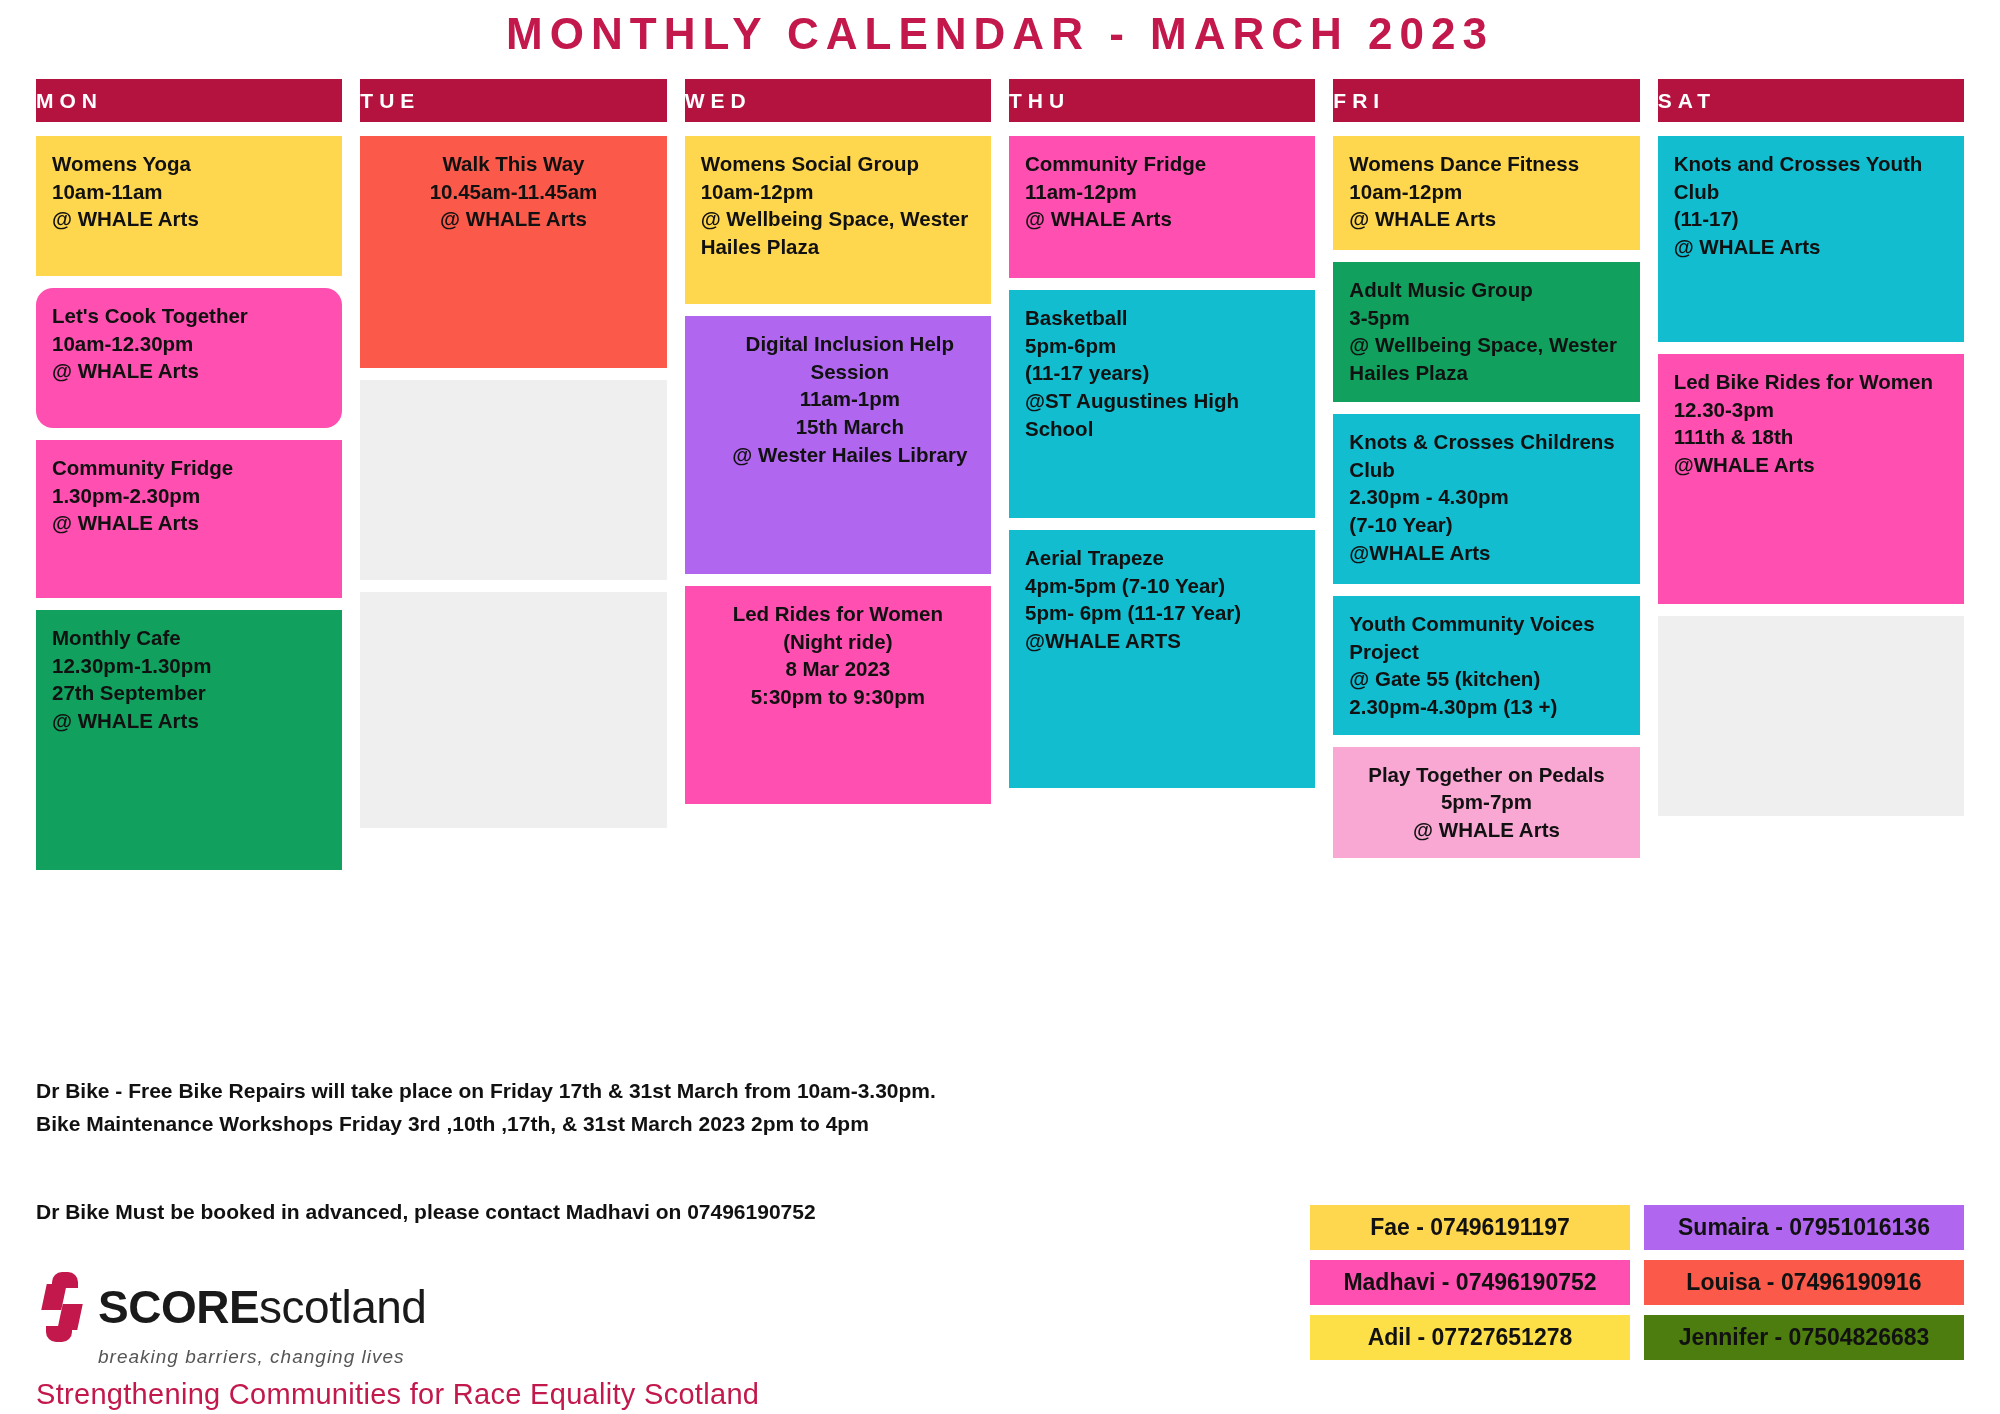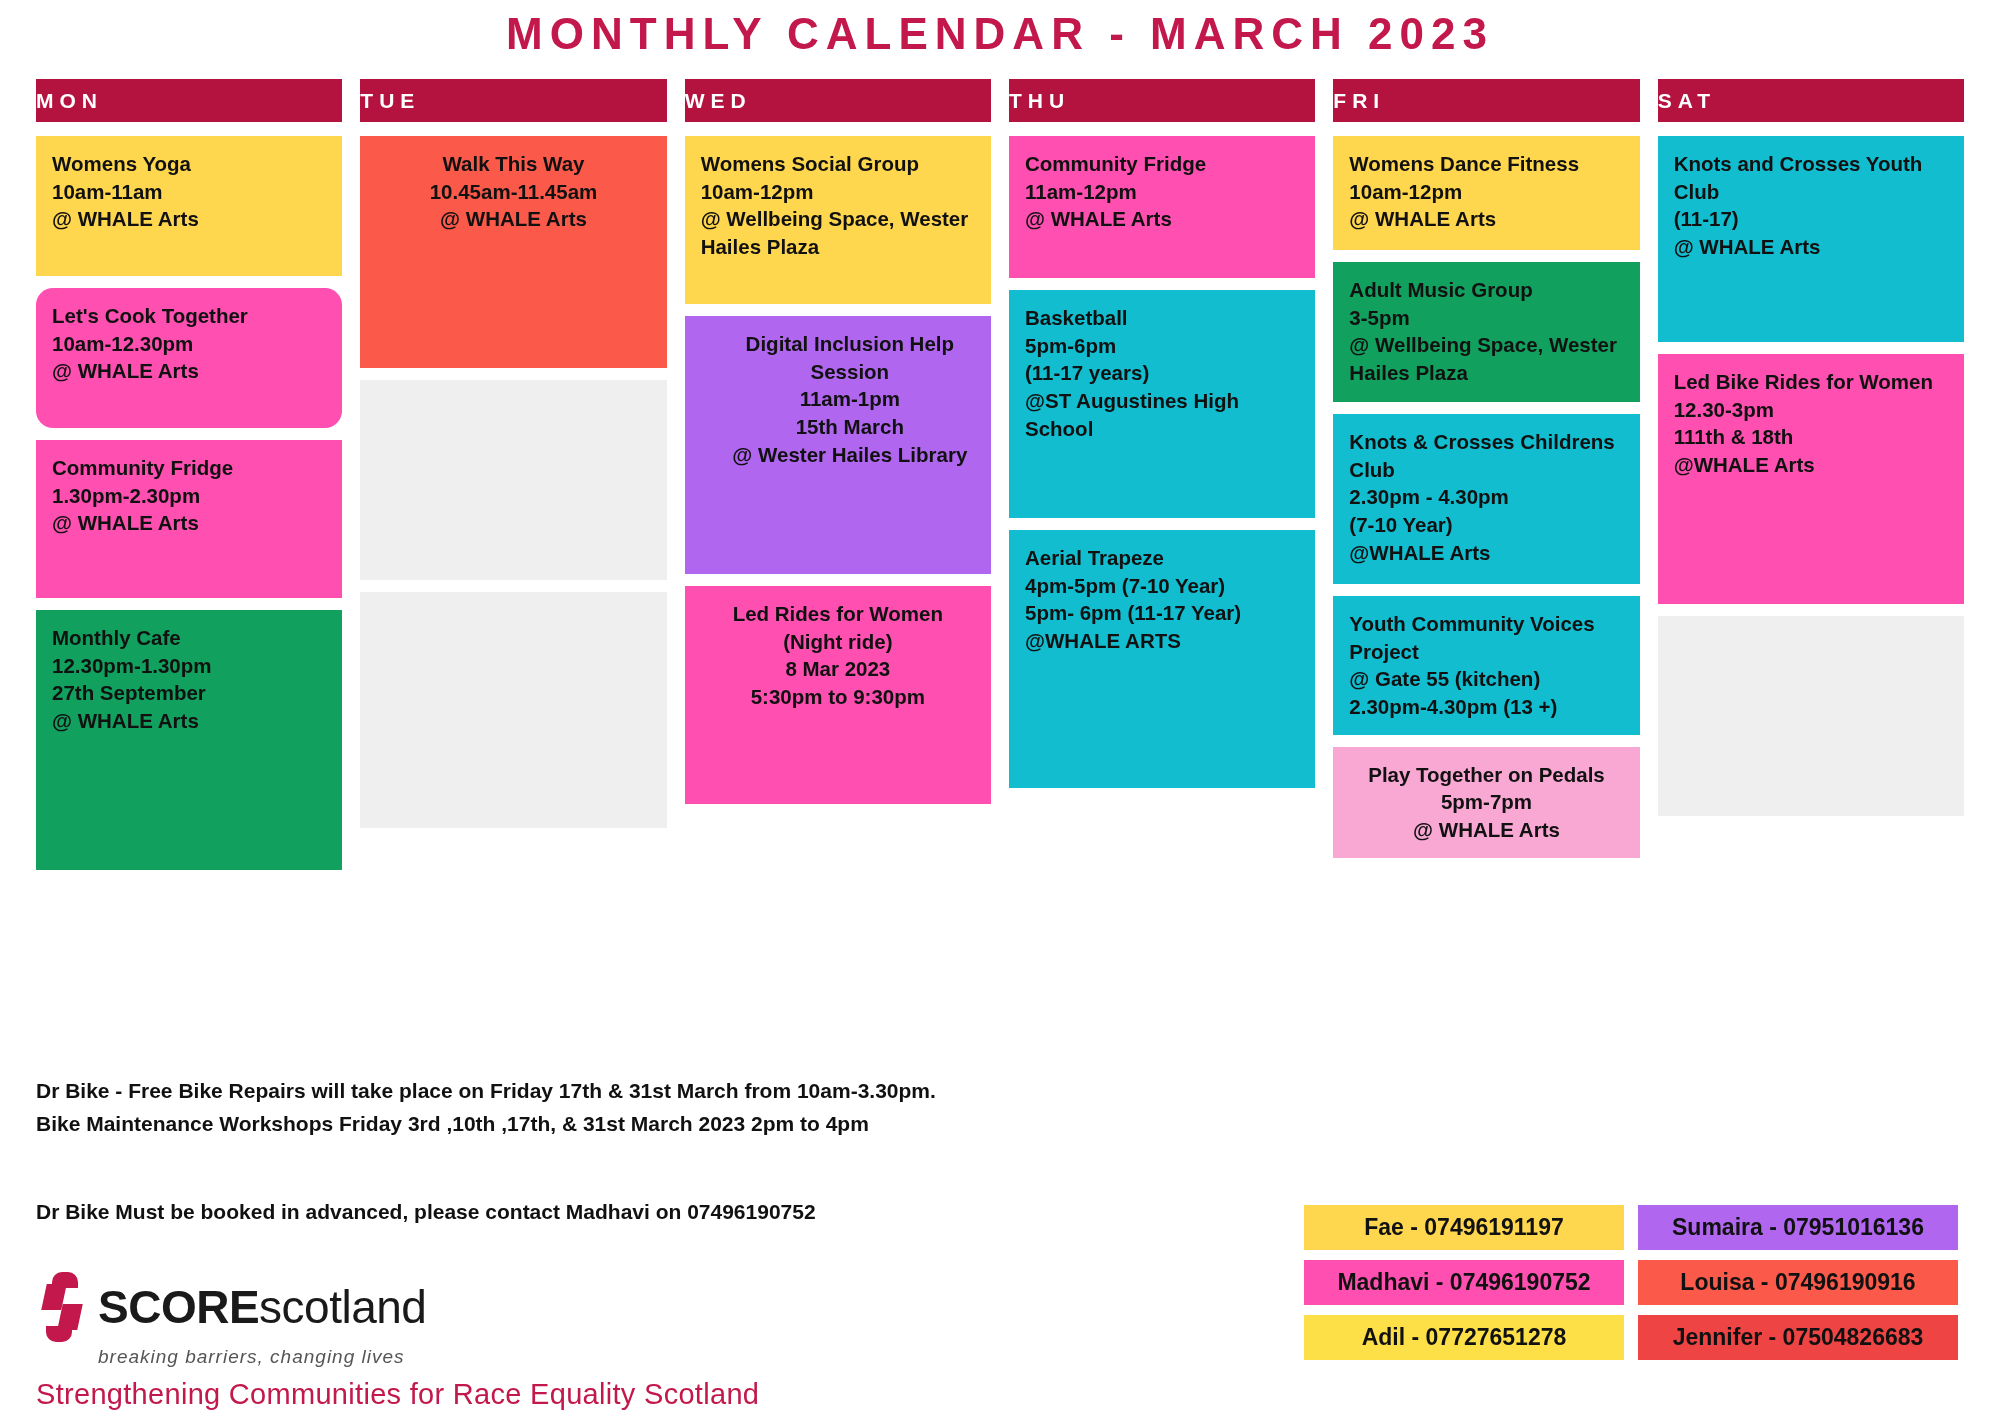--- a/index.html
+++ b/index.html
@@ -124,21 +124,21 @@
     font-style: italic;
   }
   .logo-tag {
     margin-top: 10px;
     font-size: 29px;
     color: #c2184b;
     letter-spacing: 0.3px;
   }
   .contacts {
     position: absolute;
-    right: 42px;
+    right: 36px;
     top: 1205px;
     display: grid;
     grid-template-columns: 320px 320px;
     column-gap: 14px;
     row-gap: 10px;
   }
   .contact {
     text-align: center;
     font-size: 23px;
     font-weight: bold;
@@ -257,16 +257,16 @@
     <div class="logo-sub">breaking barriers, changing lives</div>
     <div class="logo-tag">Strengthening Communities for Race Equality Scotland</div>
   </div>
 
   <div class="contacts" id="contacts">
       <div class="contact" style="background: rgb(255, 215, 79);">Fae - 07496191197</div>
       <div class="contact" style="background: rgb(177, 102, 240);">Sumaira - 07951016136</div>
       <div class="contact" style="background: rgb(255, 79, 176);">Madhavi - 07496190752</div>
       <div class="contact" style="background: rgb(251, 90, 75);">Louisa - 07496190916</div>
       <div class="contact" style="background: #fde047;">Adil - 07727651278</div>
-      <div class="contact" style="background: #ef4444;">Jennifer - 07504826683</div>
+      <div class="contact" style="background: #4d7c0f;">Jennifer - 07504826683</div>
     </div>
 
 </div>
 
 </body></html>

